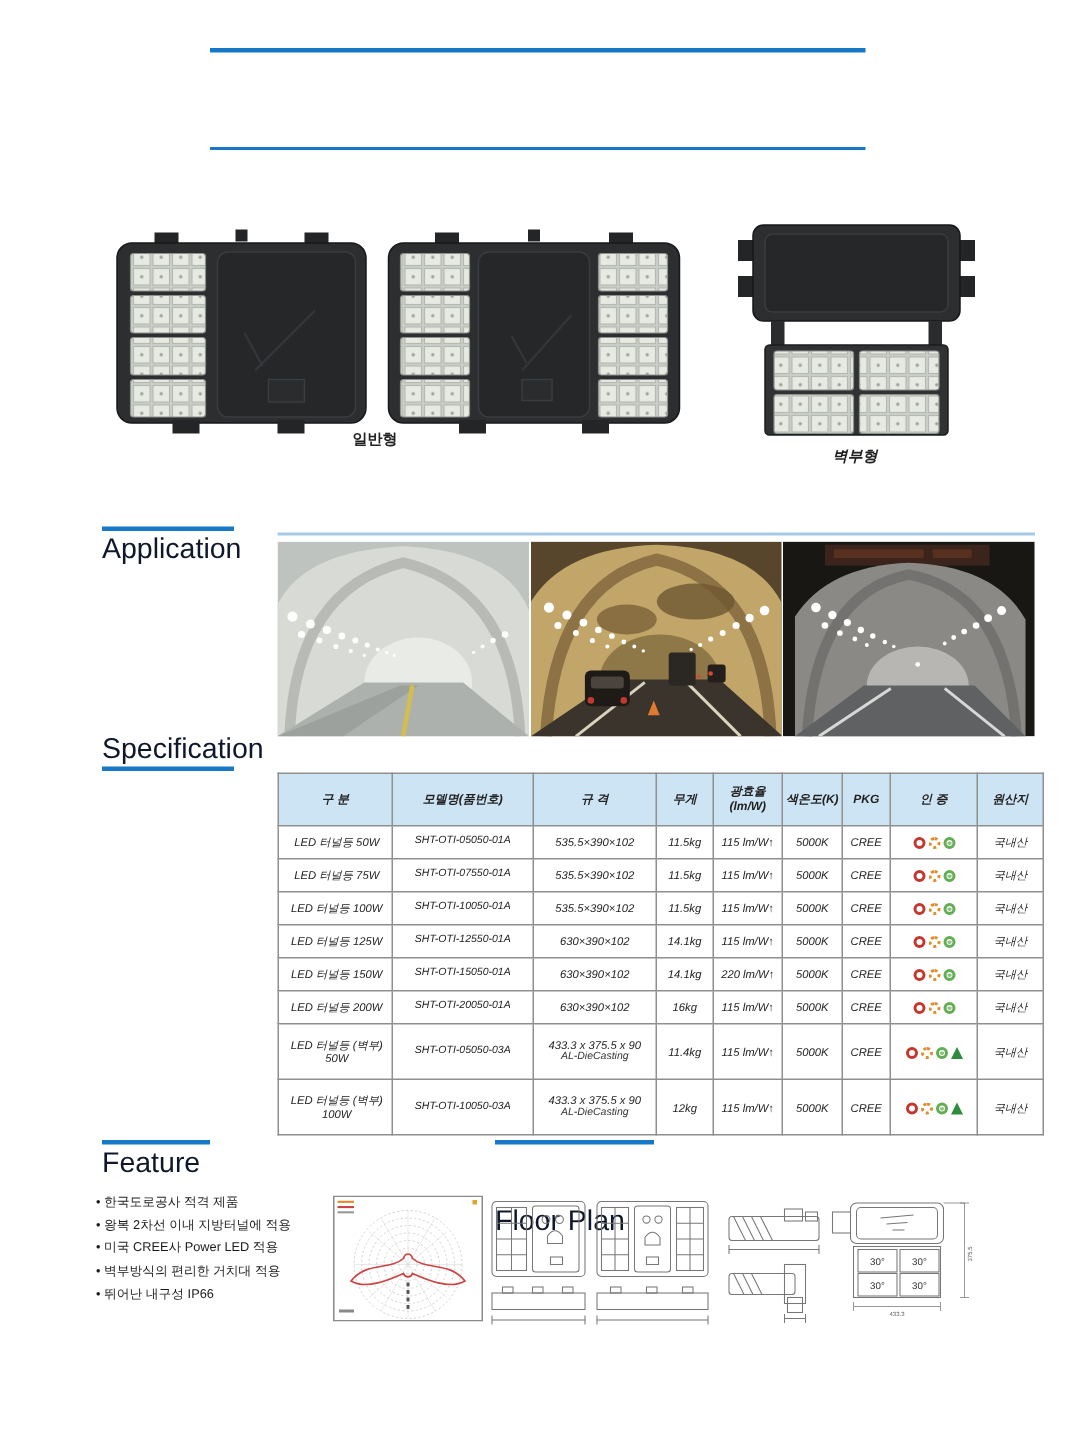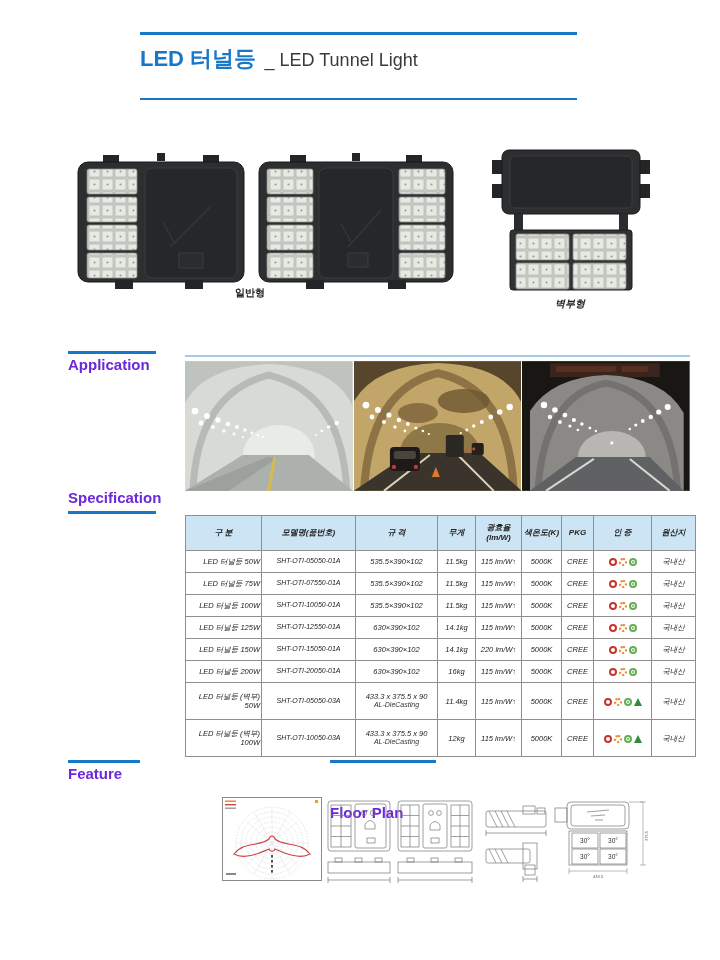--- a/index.html
+++ b/index.html
@@ -12,35 +12,35 @@
   .hr-bot{left:140px;top:98px;width:437px;height:2px;background:#1878c8;}
   .title-row{left:140px;top:44px;white-space:nowrap;}
   .title-ko{color:#1878c8;font-size:22px;font-weight:bold;letter-spacing:0px;}
   .title-en{color:#3a3a3a;font-size:18px;font-weight:500;margin-left:4px;}
 
   
   .prod-label{font-size:10px;font-weight:bold;color:#222;text-align:center;width:100px;}
 
   
   .sec-line{height:3px;background:#1878c8;}
-  .sec-label{color:#6d28d9;font-size:15px;font-weight:bold;}
+  .sec-label{color:#0f172a;font-size:19px;font-weight:normal;}
 
   
   .photo-topline{left:185px;top:355px;width:505px;height:2px;background:#a6cbe7;}
   .photos{left:185px;top:361px;width:505px;height:130px;display:flex;gap:1px;}
   .photos svg{display:block;}
 
   
   .spec-table-wrap{left:185px;top:515px;width:510px;font-style:italic;}
   table.spec{border-collapse:collapse;table-layout:fixed;width:510px;}
   table.spec th,table.spec td{border:1px solid #8f8f8f;text-align:center;vertical-align:middle;
      padding:0 1px;color:#222;overflow:hidden;}
   table.spec th{background:#cde4f4;font-size:8px;font-weight:bold;height:34px;line-height:1.25;}
   table.spec td{font-size:7.5px;height:21px;line-height:1.2;}
-  table.spec td.c-cat{text-align:right;padding-left:3px;}
+  table.spec td.c-cat{text-align:center;padding-left:3px;}
   table.spec td.c-model{font-size:7px;}
   table.spec tr.tall td{height:36px;}
   .size2{font-size:7px;color:#333;}
 
   
   .ci{display:inline-block;width:8px;height:8px;border-radius:50%;margin:0 1px;vertical-align:middle;box-sizing:border-box;}
   .ci-kc{border:2px solid #c5372e;}
   .ci-eff{border:2px dotted #e08a28;}
   .ci-eco{border:2px solid #63ad52;background:radial-gradient(circle at 50% 55%,#8cc47e 38%,transparent 45%);}
   .ci-tri{width:0;height:0;border-radius:0;border-left:4px solid transparent;border-right:4px solid transparent;
@@ -62,24 +62,20 @@
     <defs>
       <pattern id="ledp" width="13" height="13" patternUnits="userSpaceOnUse">
         <rect width="13" height="13" fill="#c9cdc7"></rect>
         <rect x="1" y="1" width="11" height="11" fill="#e7e9e3" stroke="#b3b7af" stroke-width="0.7"></rect>
         <circle cx="6.5" cy="6.5" r="1.1" fill="#99a094"></circle>
       </pattern>
     </defs>
   </svg>
 
   <div class="abs hr-top"></div>
-  <div class="abs title-row">
-    <span class="title-ko">LED 터널등</span>
-    <span class="title-en">_ LED Tunnel Light</span>
-  </div>
   <div class="abs hr-bot"></div>
 
   <div class="abs" style="left:75px;top:152px;">
     <svg width="172" height="142" viewBox="0 0 172 142">
       <rect x="28" y="3" width="16" height="10" fill="#232527"></rect>
         <rect x="128" y="3" width="16" height="10" fill="#232527"></rect>
       <rect x="82" y="1" width="8" height="8" fill="#232527"></rect>
       <rect x="3" y="10" width="166" height="120" rx="10" fill="#2c2e30" stroke="#17191b"></rect>
       <rect x="40" y="128" width="18" height="9" fill="#232527"></rect>
         <rect x="110" y="128" width="18" height="9" fill="#232527"></rect>
@@ -370,20 +366,27 @@
             <td><span class="ci ci-kc"></span><span class="ci ci-eff"></span><span class="ci ci-eco"></span><span class="ci ci-tri"></span></td>
             <td>국내산</td>
           </tr>
         </tbody>
     </table>
   </div>
 
   <div class="abs sec-line" style="left:68px;top:760px;width:72px;"></div>
   <div class="abs sec-label" style="left:68px;top:765px;">Feature</div>
 
+  <ul class="abs features">
+    <li>한국도로공사 적격 제품</li>
+    <li>왕복 2차선 이내 지방터널에 적용</li>
+    <li>미국 CREE사 Power LED 적용</li>
+    <li>벽부방식의 편리한 거치대 적용</li>
+    <li>뛰어난 내구성 IP66</li>
+  </ul>
 
   <div class="abs" style="left:222px;top:797px;">
     <svg width="100" height="84" viewBox="0 0 100 84">
       <rect x="0.5" y="0.5" width="99" height="83" fill="#ffffff" stroke="#8a8a8a"></rect>
       <g fill="none" stroke="#c6c6c6" stroke-width="0.5" stroke-dasharray="1.5,1.5">
         <circle cx="50" cy="46" r="6"></circle>
           <circle cx="50" cy="46" r="11"></circle>
           <circle cx="50" cy="46" r="16"></circle>
         <circle cx="50" cy="46" r="21"></circle>
           <circle cx="50" cy="46" r="26"></circle>

